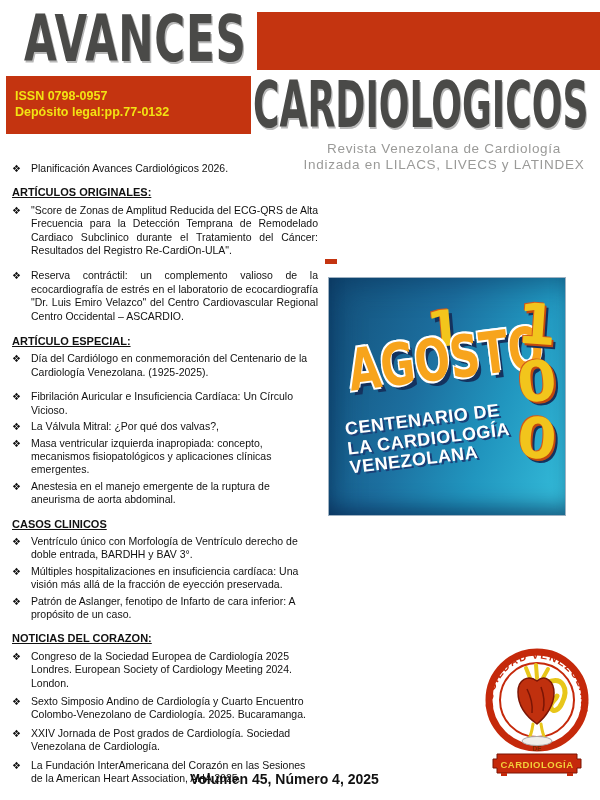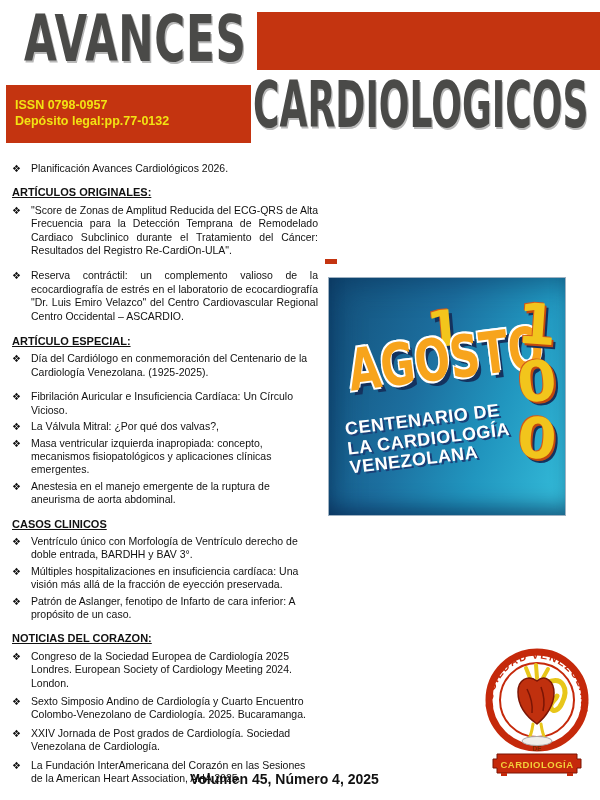--- a/index.html
+++ b/index.html
@@ -12,21 +12,21 @@
   html,body{margin:0;padding:0;background:#fff;}
   .page{position:relative;width:600px;height:800px;background:#fff;overflow:hidden;
         font-family:"Liberation Sans",sans-serif;color:var(--ink);}
 
   
   .red-block-top{position:absolute;left:257px;top:12px;width:343px;height:58px;background:var(--red);}
   .avances{position:absolute;left:24px;top:8px;font-family:"DejaVu Sans",sans-serif;
            font-weight:bold;font-size:64px;line-height:62px;color:var(--title-gray);
            letter-spacing:1px;transform:scaleX(0.66);transform-origin:left top;
            text-shadow:2px 2px 0 #b9b9b9;white-space:nowrap;}
-  .red-banner{position:absolute;left:6px;top:85px;width:245px;height:58px;background:var(--red);
+  .red-banner{position:absolute;left:6px;top:76px;width:245px;height:58px;background:var(--red);
               box-sizing:border-box;padding:13px 0 0 9px;}
   .red-banner .line{color:var(--yellow);font-weight:bold;font-size:12.5px;line-height:15.5px;white-space:nowrap;}
   .cardiologicos{position:absolute;left:253px;top:74px;font-family:"DejaVu Sans",sans-serif;
                  font-weight:bold;font-size:64px;line-height:62px;color:var(--title-gray);
                  transform:scaleX(0.565);transform-origin:left top;letter-spacing:0;
                  text-shadow:2px 2px 0 #b9b9b9;white-space:nowrap;}
   .tagline{position:absolute;left:288px;top:141px;width:312px;text-align:center;
            color:var(--tagline-gray);font-size:13.5px;line-height:15.5px;letter-spacing:0.7px;white-space:nowrap;}
   .red-dash{position:absolute;left:325px;top:259px;width:12px;height:5px;background:var(--red);}
 
@@ -80,20 +80,24 @@
 
   <div class="red-block-top"></div>
   <div class="avances">AVANCES</div>
 
   <div class="red-banner">
     <div class="line">ISSN 0798-0957</div>
     <div class="line">Depósito legal:pp.77-0132</div>
   </div>
   <div class="cardiologicos">CARDIOLOGICOS</div>
 
+  <div class="tagline">
+    <div>Revista Venezolana de Cardiología</div>
+    <div>Indizada en LILACS, LIVECS y LATINDEX</div>
+  </div>
 
   <div class="red-dash"></div>
 
   <div class="toc">
       <div class="toc-section">
         <div class="toc-item">
           <span class="bullet">❖</span>
           <span class="item-text">Planificación Avances Cardiológicos 2026.</span>
         </div>
       </div>

